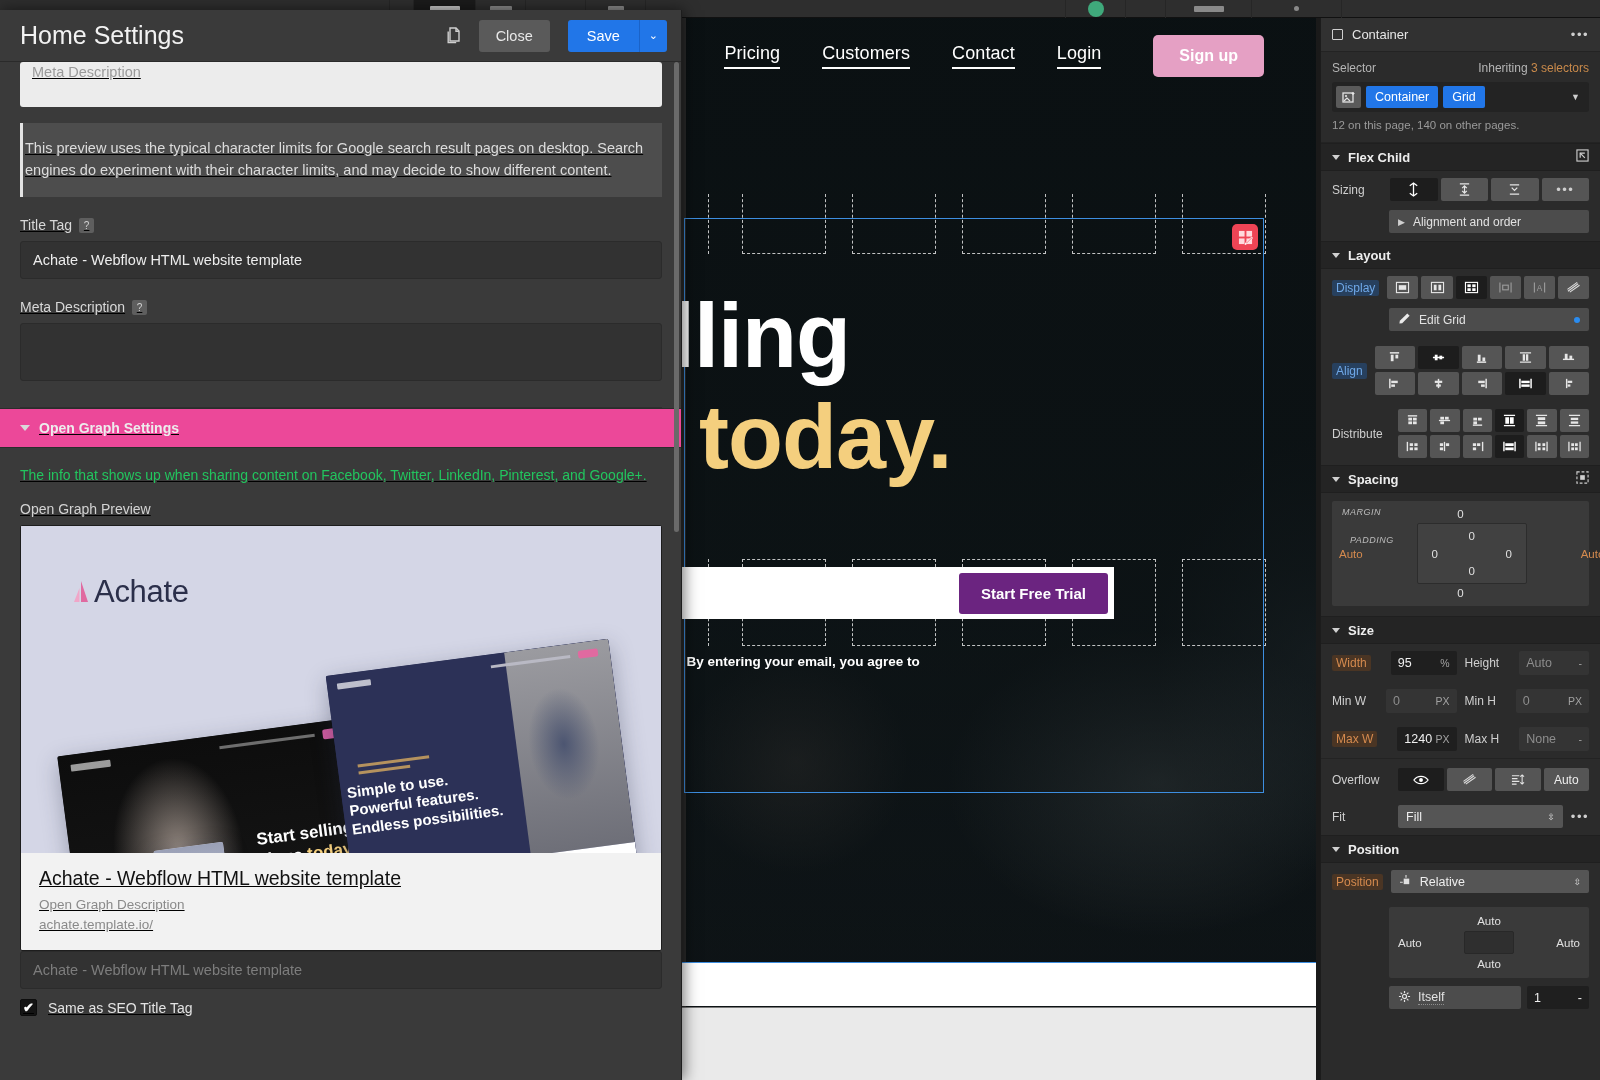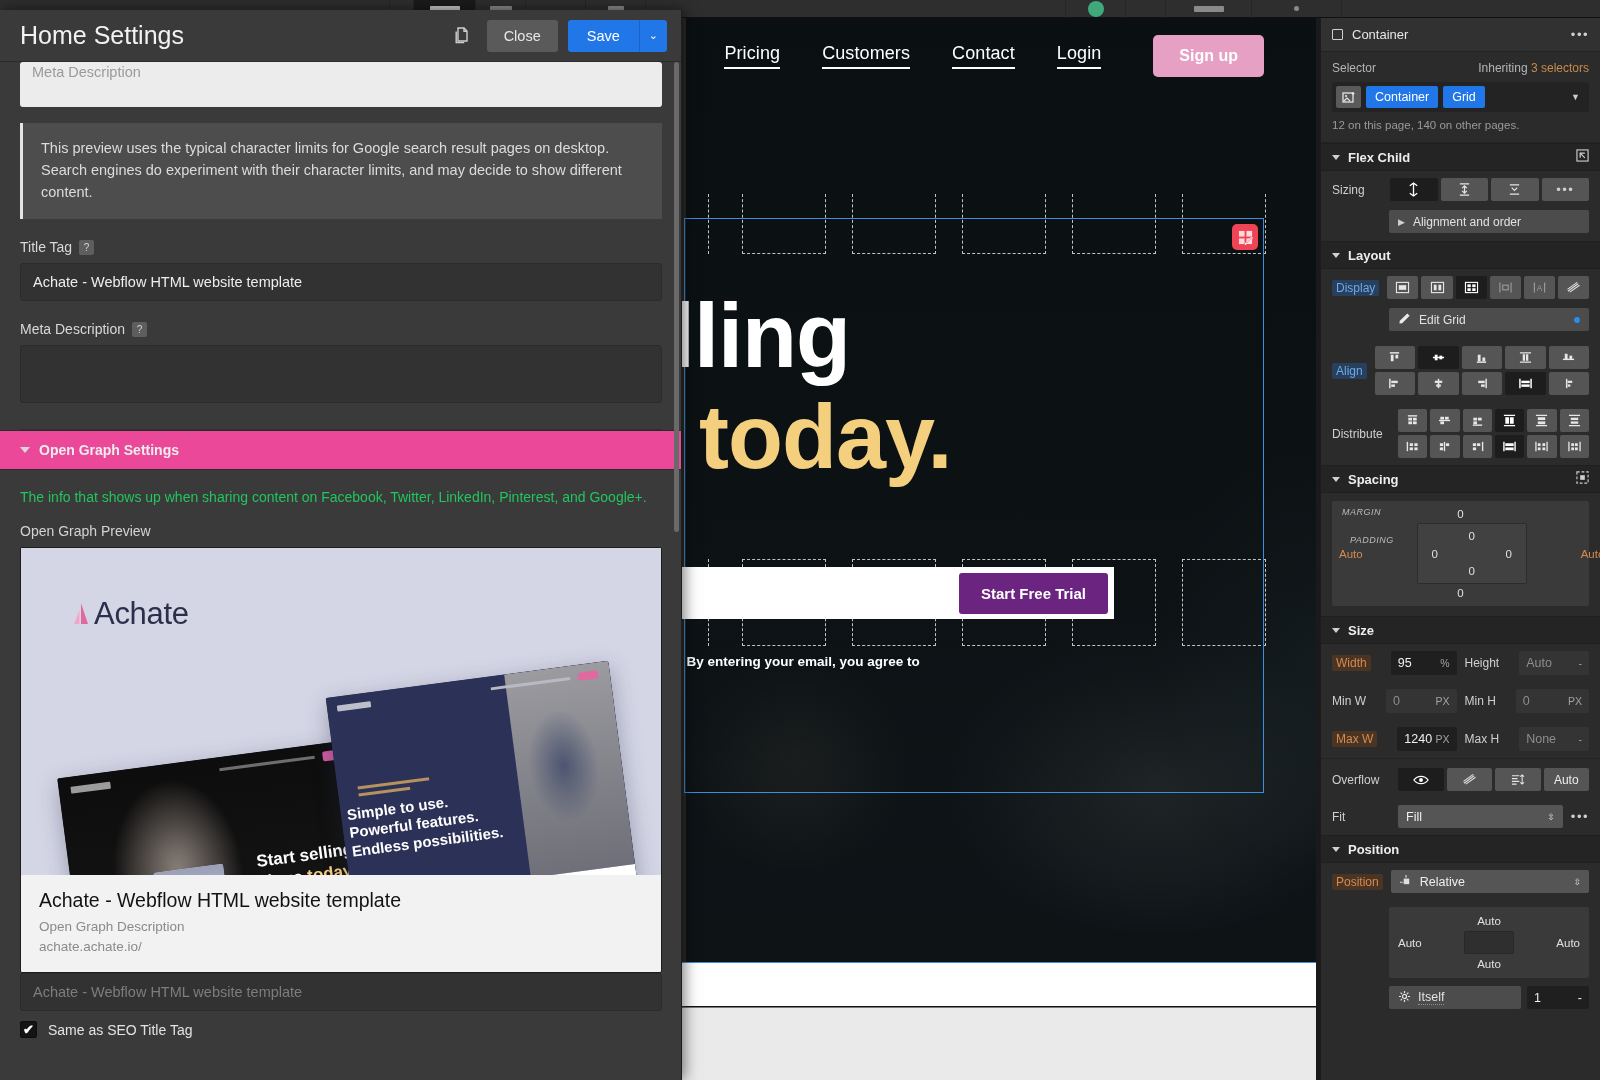--- a/index.html
+++ b/index.html
@@ -66,32 +66,32 @@
     background:#3a3a3a; border-right:1px solid #1d1d1d;
     box-shadow:2px 0 14px rgba(0,0,0,.55); overflow:hidden; }
   .modal-head { height:52px; background:#3a3a3a; border-bottom:1px solid #2a2a2a;
     display:flex; align-items:center; padding:0 14px 0 20px; }
   .modal-title { color:#f2f2f2; font-size:25px; font-weight:400; flex:1; }
   .icon-btn { width:30px; height:30px; display:flex; align-items:center; justify-content:center; }
   .btn-close { background:#5a5a5a; color:#e8e8e8; border:none; font-size:14.5px;
     padding:8px 17px; border-radius:3px; margin-left:10px; }
   .btn-save-wrap { display:flex; margin-left:10px; }
   .btn-save { background:#2176e8; color:#fff; border:none; font-size:14.5px;
-    padding:8px 19px; border-radius:3px 0 0 3px; font-weight:400; }
+    padding:8px 19px; border-radius:3px 0 0 3px; font-weight:400;margin-left:8px; }
   .btn-save-caret { background:#2176e8; color:#fff; border:none; border-left:1px solid #1a63c9;
     padding:8px 9px; border-radius:0 3px 3px 0; font-size:11px; }
 
   .modal-body { position:absolute; left:0; top:52px; width:682px; height:1018px; overflow:hidden; }
-  .modal-scroller { position:relative; width:682px; }
+  .modal-scroller { position:relative; width:682px;text-decoration:underline; }
 
   .mdesc-top { margin:0 20px; height:45px; background:#ececec; border-radius:3px;
     color:#9a9a9a; font-size:14.5px; padding:2px 12px 0; overflow:hidden; }
 
   .tipbox { margin:16px 20px 0; background:#4d4d4d; border-left:3px solid #e4e4e4;
-    padding:14px 16px 16px 18px; color:#dcdcdc; font-size:14.5px; line-height:1.52; }
+    padding:14px 16px 16px 2px; color:#dcdcdc; font-size:14.5px; line-height:1.52; }
 
   .section-pad { padding:0 20px; }
   .field-label { color:#d8d8d8; font-size:14px; padding:20px 0 8px; display:flex; align-items:center; gap:7px; }
   .help-q { display:inline-flex; align-items:center; justify-content:center;
     width:15px; height:15px; background:#5e5e5e; color:#d2d2d2; font-size:10px; border-radius:2px; }
   .input-dark { width:100%; background:#323232; border:1px solid #2b2b2b; border-radius:3px;
     color:#ededed; font-size:14.5px; padding:10px 12px; font-family:inherit; }
   .input-dark::placeholder { color:#7d7d7d; }
   textarea.input-dark { height:58px; resize:none; }
 
@@ -392,21 +392,21 @@
                 <div>Powerful features.</div>
                 <div>Endless possibilities.</div>
               </div>
               <div style="position:absolute;left:0;top:205px;right:0;bottom:0;background:#fff;"></div>
 
             </div>
           </div>
           <div class="og-meta">
             <div class="og-title">Achate - Webflow HTML website template</div>
             <div class="og-sub">Open Graph Description</div>
-            <div class="og-url">achate.achate.io/</div>
+            <div class="og-url">achate.template.io/</div>
           </div>
         </div>
 
         <div class="section-pad">
           <input class="input-dark" placeholder="Achate - Webflow HTML website template" style="">
         </div>
 
         <div class="check-row">
           <span class="chk">✔</span>
           <span class="chk-label">Same as SEO Title Tag</span>

